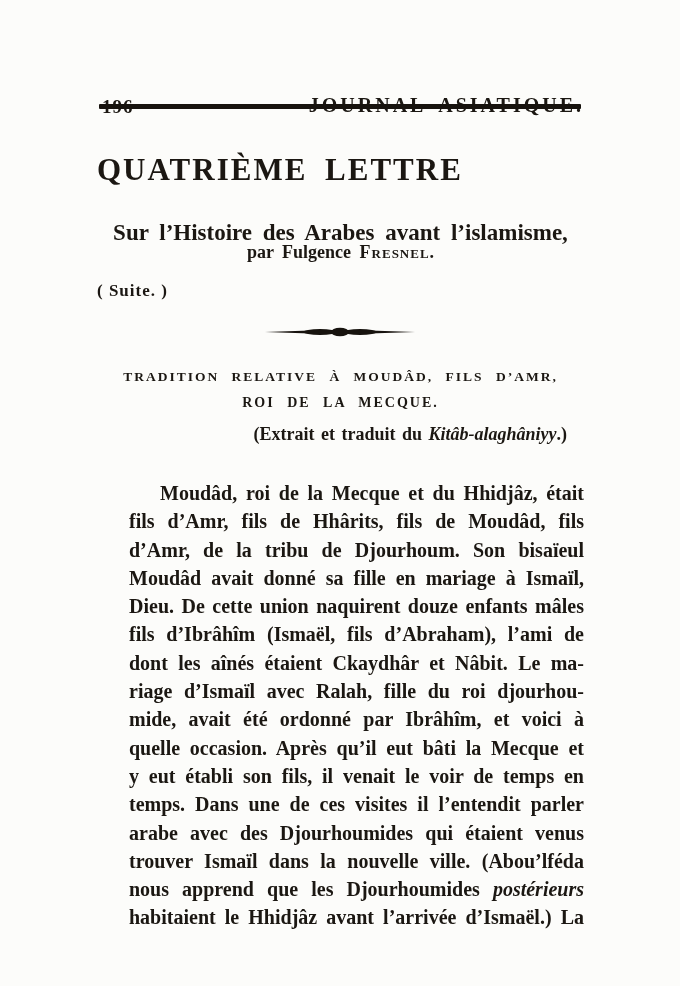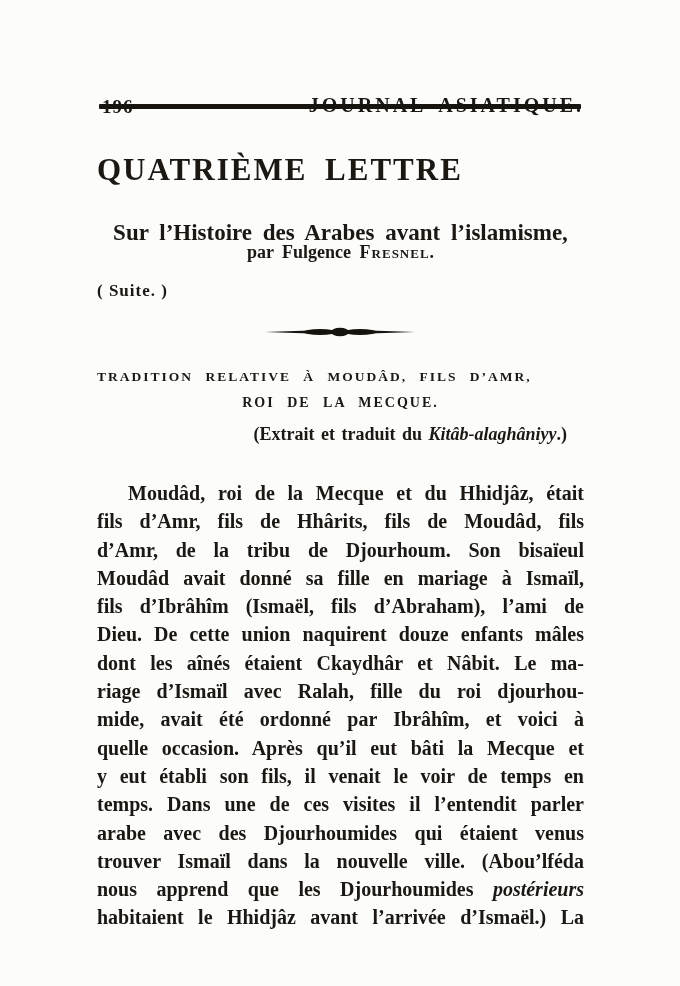--- a/index.html
+++ b/index.html
@@ -94,21 +94,21 @@
     top: 326px;
     width: 150px;
     height: 12px;
   }
   
   .sec-heading-1 {
     position: absolute;
     left: 97px;
     top: 369px;
     width: 487px;
-    text-align: left;
+    text-align: center;
     font-size: 13.5px;
     letter-spacing: 2px;
     word-spacing: 7px;
   }
   .sec-heading-2 {
     position: absolute;
     left: 97px;
     top: 395px;
     width: 487px;
     text-align: center;
@@ -134,20 +134,21 @@
     width: 487px;
     font-size: 20px;
     line-height: 28.3px;
   }
   .body-line {
     text-align: justify;
     text-align-last: justify;
     text-justify: inter-word;
     height: 28.3px;
     white-space: normal;
+    margin-left: 32px;
   }
   .body-line.indent { padding-left: 31px; }
 </style>
 </head>
 <body>
 
 <div class="page">
 
   <div class="header-row">
     <span class="page-number">196</span>
@@ -174,22 +175,22 @@
   <div class="sec-heading-1">TRADITION RELATIVE À MOUDÂD, FILS D’AMR,</div>
   <div class="sec-heading-2">ROI DE LA MECQUE.</div>
 
   <div class="source-note"><span>(Extrait et traduit du </span><span class="it">Kitâb-alaghâniyy</span><span>.)</span></div>
 
   <div class="body-paragraph">
       <div class="body-line indent"><span>Moudâd, roi de la Mecque et du Hhidjâz, était</span></div>
       <div class="body-line"><span>fils d’Amr, fils de Hhârits, fils de Moudâd, fils</span></div>
       <div class="body-line"><span>d’Amr, de la tribu de Djourhoum. Son bisaïeul</span></div>
       <div class="body-line"><span>Moudâd avait donné sa fille en mariage à Ismaïl,</span></div>
+      <div class="body-line"><span>Dieu. De cette union naquirent douze enfants mâles</span></div>
       <div class="body-line"><span>fils d’Ibrâhîm (Ismaël, fils d’Abraham), l’ami de</span></div>
-      <div class="body-line"><span>Dieu. De cette union naquirent douze enfants mâles</span></div>
       <div class="body-line"><span>dont les aînés étaient Ckaydhâr et Nâbit. Le ma-</span></div>
       <div class="body-line"><span>riage d’Ismaïl avec Ralah, fille du roi djourhou-</span></div>
       <div class="body-line"><span>mide, avait été ordonné par Ibrâhîm, et voici à</span></div>
       <div class="body-line"><span>quelle occasion. Après qu’il eut bâti la Mecque et</span></div>
       <div class="body-line"><span>y eut établi son fils, il venait le voir de temps en</span></div>
       <div class="body-line"><span>temps. Dans une de ces visites il l’entendit parler</span></div>
       <div class="body-line"><span>arabe avec des Djourhoumides qui étaient venus</span></div>
       <div class="body-line"><span>trouver Ismaïl dans la nouvelle ville. (Abou’lféda</span></div>
       <div class="body-line"><span>nous apprend que les Djourhoumides </span><span class="it">postérieurs</span></div>
       <div class="body-line"><span>habitaient le Hhidjâz avant l’arrivée d’Ismaël.) La</span></div>

